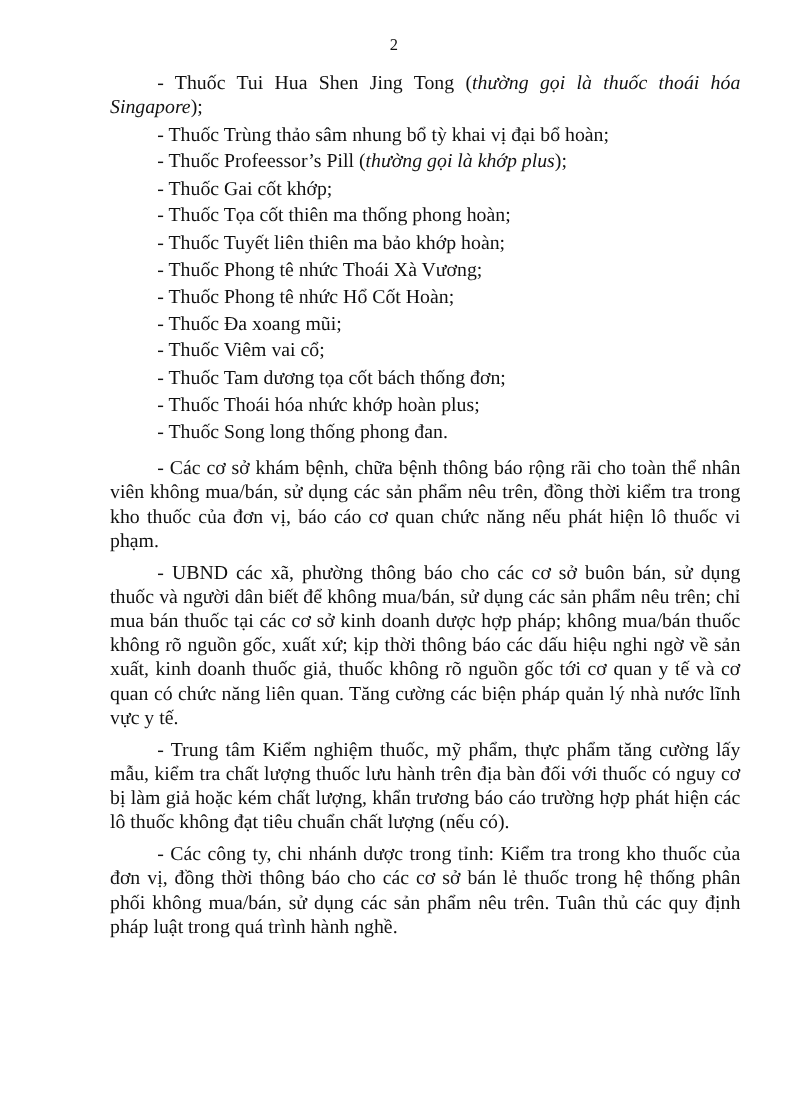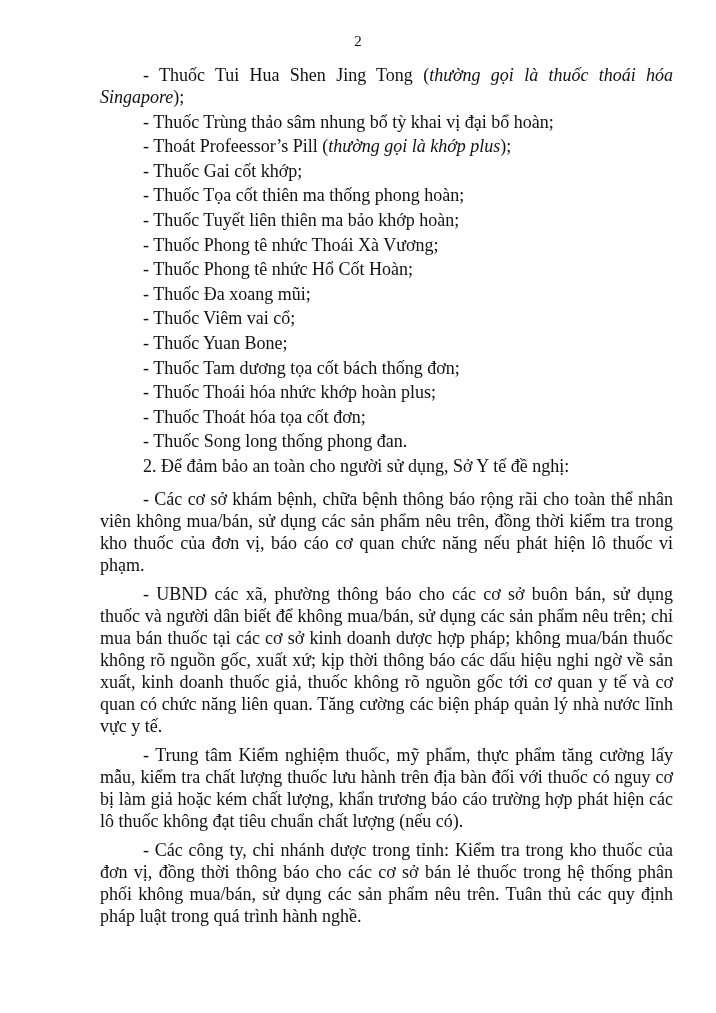--- a/index.html
+++ b/index.html
@@ -18,34 +18,31 @@
 <body>
 
 <div class="page-num">2</div>
 
 <div class="content">
   <div class="item first" style="text-align:justify;">
     <span>- Thuốc Tui Hua Shen Jing Tong (</span><i>thường gọi là thuốc thoái hóa Singapore</i><span>);</span>
   </div>
   <div class="item"><span>- Thuốc Trùng thảo sâm nhung bổ tỳ khai vị đại bổ hoàn;</span></div>
   <div class="item">
-    <span>- Thoát Profeessor’s Pill (</span><i>thường gọi là khớp plus</i><span>);</span>
+    <span>- Thuốc Profeessor’s Pill (</span><i>thường gọi là khớp plus</i><span>);</span>
   </div>
   <div class="item"><span>- Thuốc Gai cốt khớp;</span></div>
   <div class="item"><span>- Thuốc Tọa cốt thiên ma thống phong hoàn;</span></div>
   <div class="item"><span>- Thuốc Tuyết liên thiên ma bảo khớp hoàn;</span></div>
   <div class="item"><span>- Thuốc Phong tê nhức Thoái Xà Vương;</span></div>
   <div class="item"><span>- Thuốc Phong tê nhức Hổ Cốt Hoàn;</span></div>
   <div class="item"><span>- Thuốc Đa xoang mũi;</span></div>
   <div class="item"><span>- Thuốc Viêm vai cổ;</span></div>
-  <div class="item"><span>- Thuốc Yuan Bone;</span></div>
   <div class="item"><span>- Thuốc Tam dương tọa cốt bách thống đơn;</span></div>
   <div class="item"><span>- Thuốc Thoái hóa nhức khớp hoàn plus;</span></div>
-  <div class="item"><span>- Thuốc Thoát hóa tọa cốt đơn;</span></div>
   <div class="item"><span>- Thuốc Song long thống phong đan.</span></div>
 
-  <div class="heading2">2. Để đảm bảo an toàn cho người sử dụng, Sở Y tế đề nghị:</div>
 
   <p class="para" style="margin-top:11px">- Các cơ sở khám bệnh, chữa bệnh thông báo rộng rãi cho toàn thể nhân viên không mua/bán, sử dụng các sản phẩm nêu trên, đồng thời kiểm tra trong kho thuốc của đơn vị, báo cáo cơ quan chức năng nếu phát hiện lô thuốc vi phạm.</p>
   <p class="para" style="margin-top:0">- UBND các xã, phường thông báo cho các cơ sở buôn bán, sử dụng thuốc và người dân biết để không mua/bán, sử dụng các sản phẩm nêu trên; chỉ mua bán thuốc tại các cơ sở kinh doanh dược hợp pháp; không mua/bán thuốc không rõ nguồn gốc, xuất xứ; kịp thời thông báo các dấu hiệu nghi ngờ về sản xuất, kinh doanh thuốc giả, thuốc không rõ nguồn gốc tới cơ quan y tế và cơ quan có chức năng liên quan. Tăng cường các biện pháp quản lý nhà nước lĩnh vực y tế.</p>
   <p class="para" style="margin-top:0">- Trung tâm Kiểm nghiệm thuốc, mỹ phẩm, thực phẩm tăng cường lấy mẫu, kiểm tra chất lượng thuốc lưu hành trên địa bàn đối với thuốc có nguy cơ bị làm giả hoặc kém chất lượng, khẩn trương báo cáo trường hợp phát hiện các lô thuốc không đạt tiêu chuẩn chất lượng (nếu có).</p>
   <p class="para" style="margin-top:0">- Các công ty, chi nhánh dược trong tỉnh: Kiểm tra trong kho thuốc của đơn vị, đồng thời thông báo cho các cơ sở bán lẻ thuốc trong hệ thống phân phối không mua/bán, sử dụng các sản phẩm nêu trên. Tuân thủ các quy định pháp luật trong quá trình hành nghề.</p>
 </div>
 
 </body></html>

